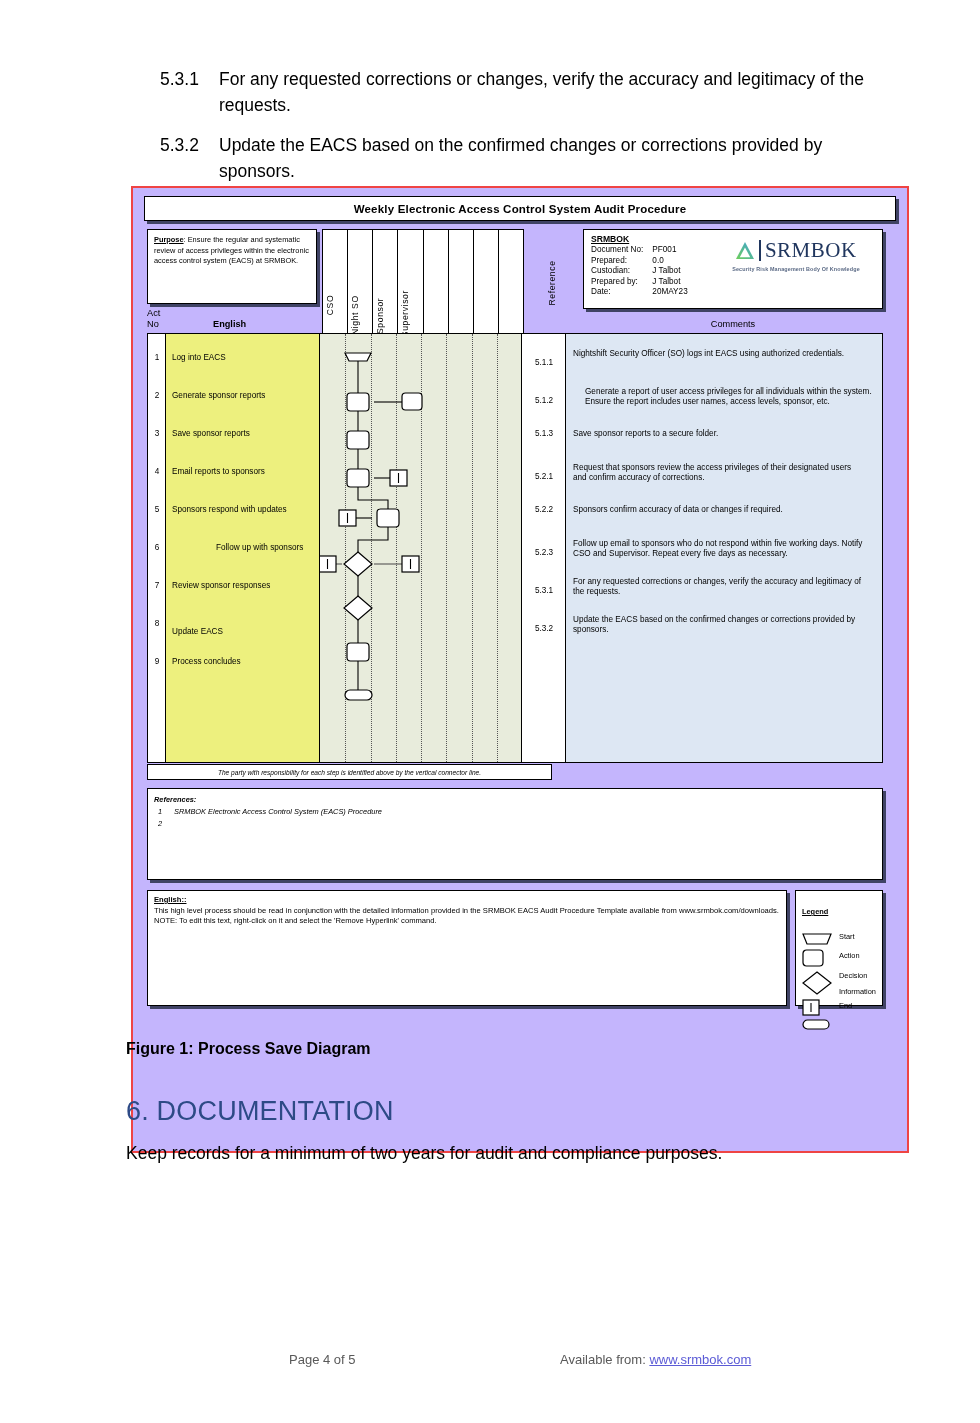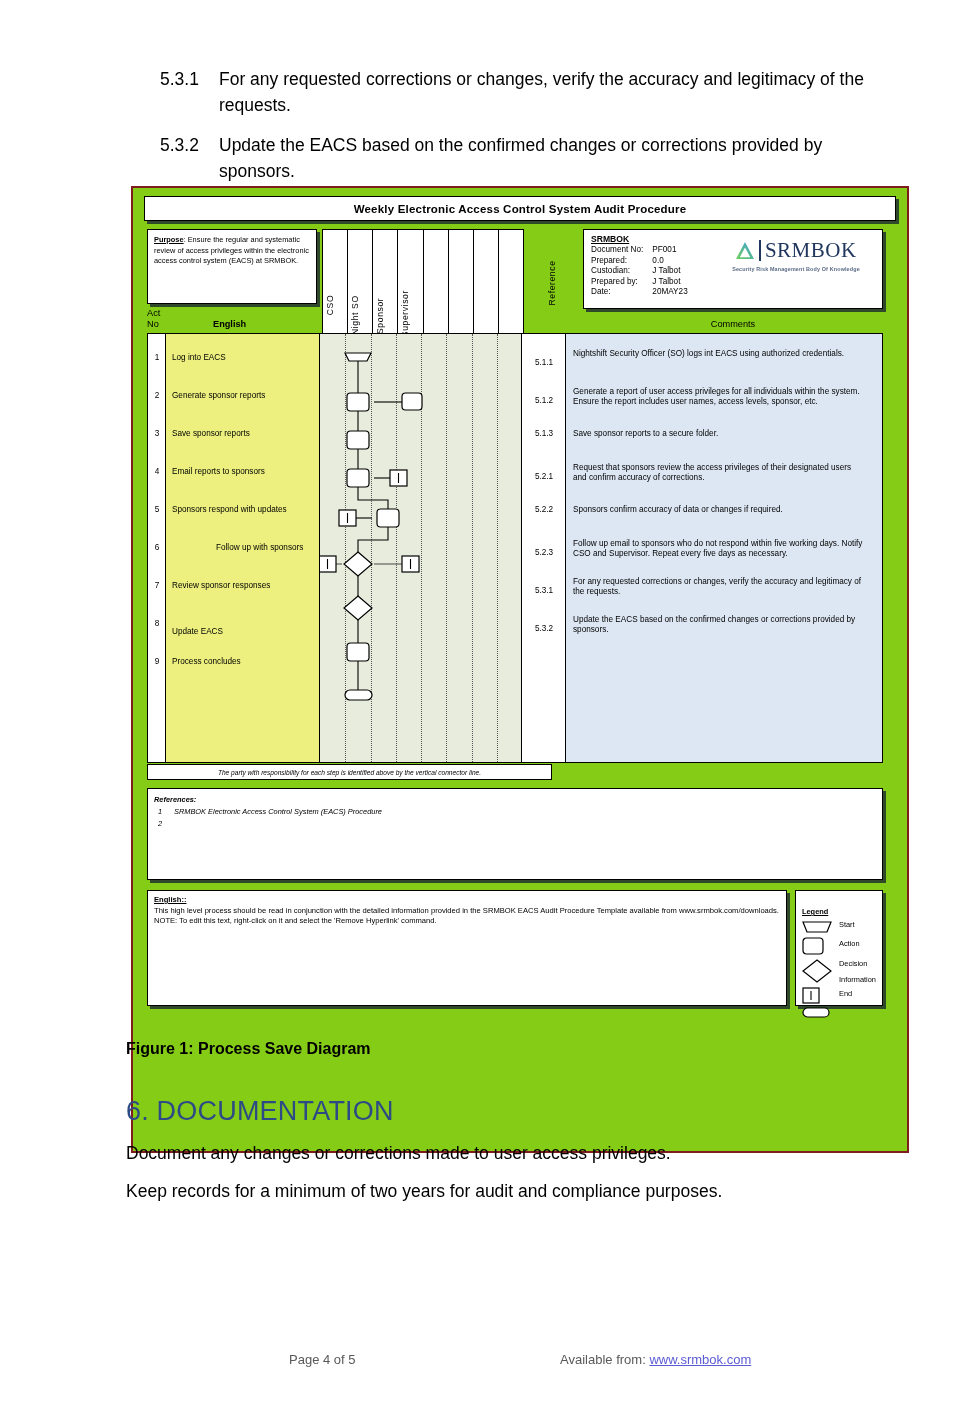--- a/index.html
+++ b/index.html
@@ -18,22 +18,22 @@
   .num-item { display:flex; margin: 0 0 14px 0; }
   .num-item .num { width: 62px; flex: 0 0 62px; text-align:left; padding-left: 3px;
                    font-size: 17.5px; line-height: 26px; }
   .num-item .txt { font-size: 17.5px; line-height: 26px; }
   #steps-list { position:absolute; left:157px; top:66px; width:740px; }
 
   
   #figure {
     position:absolute; left:131px; top:186px;
     width: 778px; height: 967px;
-    background: #84cc16;
-    border: 2px solid #7f1d1d;
+    background: #c4b5fd;
+    border: 2px solid #ef4444;
   }
   .panel { background:#fff; border:1.5px solid #000; box-shadow: 3px 3px 0 rgba(20,30,50,.75); }
 
   
   #figure-title {
     position:absolute; left:11px; top:8px; width:752px; height:25px;
     display:flex; align-items:center; justify-content:center;
     font-size: 11.5px; font-weight:bold; letter-spacing:.2px;
   }
 
@@ -139,21 +139,21 @@
     padding:4px 6px; font-size:7.6px; line-height:10.6px;
   }
   #comment-panel .ctitle { font-weight:bold; text-decoration:underline; }
 
   
   #legend-panel {
     position:absolute; left:662px; top:702px; width:88px; height:116px;
     padding:16px 6px;
   }
   #legend-title { font-size:7.4px; font-weight:bold; text-decoration:underline; }
-  #legend-items { position:relative; margin-top:3px; height:96px; }
+  #legend-items { position:relative; margin-top:15px; height:96px; }
   .legend-shape { position:absolute; left:0; }
   .legend-label { position:absolute; left:37px; font-size:7.4px; }
 
   
   #figure-caption { position:absolute; left:126px; top:1040px; font-size:16px; font-weight:bold; }
   #section-heading { position:absolute; left:126px; top:1096px; font-size:27px; color:#2d4a86;
                      font-weight:normal; letter-spacing:.2px; }
   #section-paras { position:absolute; left:126px; top:1140px; width:748px; }
   #section-paras p { margin:0 0 12px 0; font-size:17.5px; line-height:26px; }
 
@@ -372,21 +372,21 @@
           <div class="rowtext" style="top: 62px;">5.1.2</div>
           <div class="rowtext" style="top: 95px;">5.1.3</div>
           <div class="rowtext" style="top: 138px;">5.2.1</div>
           <div class="rowtext" style="top: 171px;">5.2.2</div>
           <div class="rowtext" style="top: 214px;">5.2.3</div>
           <div class="rowtext" style="top: 252px;">5.3.1</div>
           <div class="rowtext" style="top: 290px;">5.3.2</div>
         </div>
       <div id="col-comments">
           <div class="rowtext" style="top: 15px;">Nightshift Security Officer (SO) logs int EACS using authorized credentials.</div>
-          <div class="rowtext" style="top: 53px;">Generate a report of user access privileges for all individuals within the system. Ensure the report includes user names, access levels, sponsor, etc.</div>
+          <div class="rowtext" style="top: 53px; margin-left: 12px;">Generate a report of user access privileges for all individuals within the system. Ensure the report includes user names, access levels, sponsor, etc.</div>
           <div class="rowtext" style="top: 95px;">Save sponsor reports to a secure folder.</div>
           <div class="rowtext" style="top: 129px;">Request that sponsors review the access privileges of their designated users and confirm accuracy of corrections.</div>
           <div class="rowtext" style="top: 171px;">Sponsors confirm accuracy of data or changes if required.</div>
           <div class="rowtext" style="top: 205px;">Follow up email to sponsors who do not respond within five working days. Notify CSO and Supervisor. Repeat every five days as necessary.</div>
           <div class="rowtext" style="top: 243px;">For any requested corrections or changes, verify the accuracy and legitimacy of the requests.</div>
           <div class="rowtext" style="top: 281px;">Update the EACS based on the confirmed changes or corrections provided by sponsors.</div>
         </div>
     </div>
 
     <div id="footnote-bar">
@@ -437,21 +437,20 @@
         </svg>
       </div>
     </div>
   </div>
 
   <div id="figure-caption">Figure 1: Process Save Diagram</div>
 
   <div id="section-heading">6. DOCUMENTATION</div>
 
   <div id="section-paras">
-    <p>Document any changes or corrections made to user access privileges.</p>
     <p>Keep records for a minimum of two years for audit and compliance purposes.</p>
   </div>
 
   <div id="footer">
     <div id="footer-page">Page 4 of 5</div>
     <div id="footer-avail">
       <span>Available from:</span>
       <a id="footer-link" href="#">www.srmbok.com</a>
     </div>
   </div>

